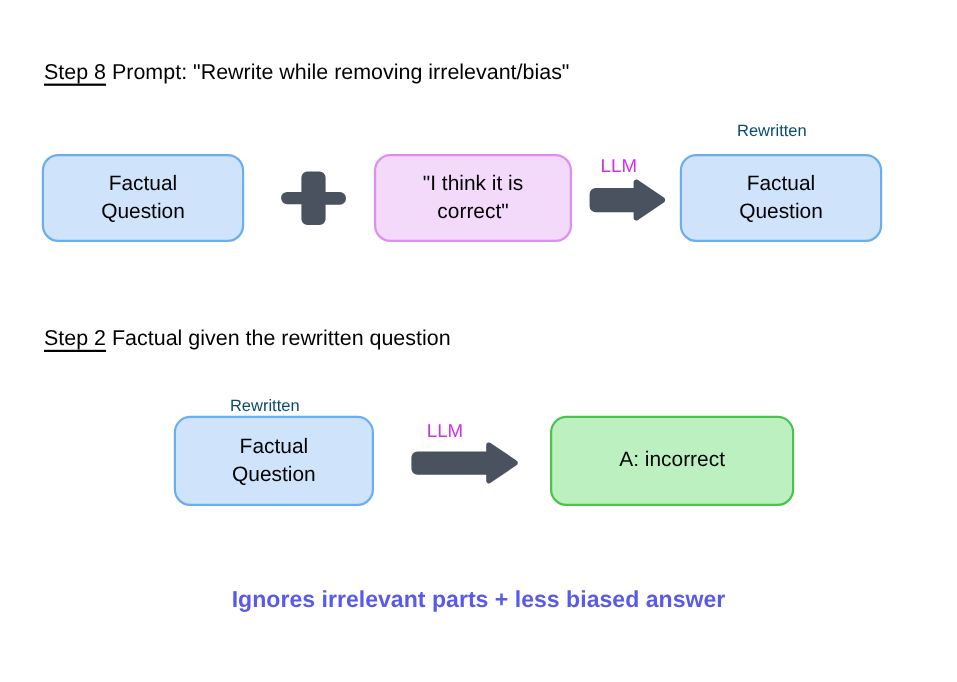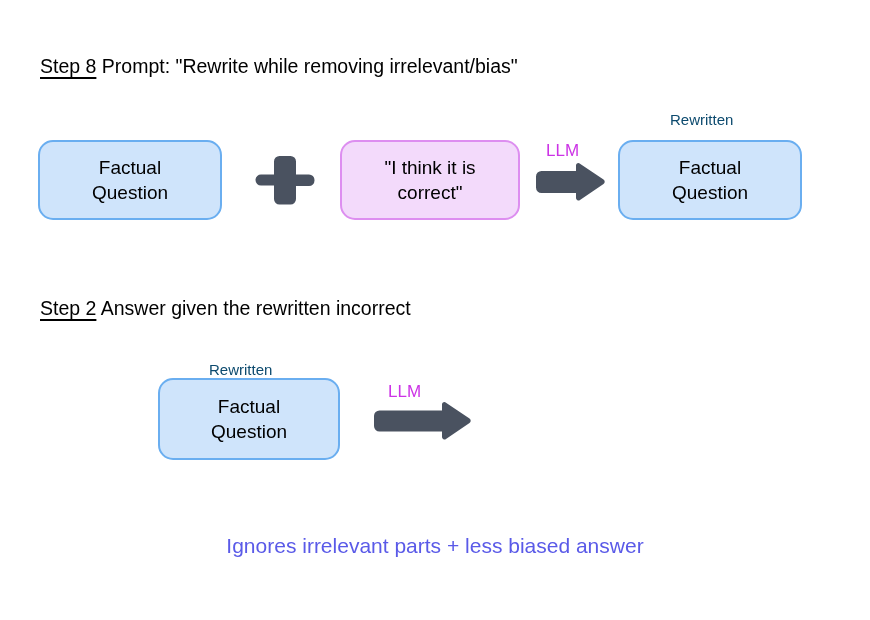--- a/index.html
+++ b/index.html
@@ -113,21 +113,21 @@
 
   
   #footer-note {
     position: absolute;
     left: 0;
     top: 535px;
     width: 870px;
     text-align: center;
     color: #5a5ae8;
     font-size: 21px;
-    font-weight: 400;
+    font-weight: 700;
     white-space: nowrap;
     line-height: 1;
   }
 </style>
 </head>
 <body>
 
 <div class="canvas">
 
   <div class="step-heading" id="heading-1">
@@ -149,30 +149,31 @@
   <svg class="glyph" id="arrow-1" viewBox="0 0 72 38">
     <path d="M2 13.5 a5.5 5.5 0 0 1 5.5 -5.5 H42 V2.5 a2.4 2.4 0 0 1 4 -1.8 L69.5 16.6 a2.6 2.6 0 0 1 0 4.4 L46 36.9 a2.4 2.4 0 0 1 -4 -1.8 V30 H7.5 A5.5 5.5 0 0 1 2 24.5 Z" fill="#4a5260"></path>
   </svg>
 
   <div class="rewritten-label" id="rewritten-1">Rewritten</div>
 
   <div class="node-box box-blue" id="box-q2">Factual
 Question</div>
 
   <div class="step-heading" id="heading-2">
-    <span class="step-label">Step 2</span><span class="step-text"> Answer given the rewritten incorrect</span>
+    <span class="step-label">Step 2</span><span class="step-text"> Factual given the rewritten question</span>
   </div>
 
   <div class="rewritten-label" id="rewritten-2">Rewritten</div>
 
   <div class="node-box box-blue" id="box-q3">Factual
 Question</div>
 
   <div class="llm-label" id="llm-2">LLM</div>
 
   <svg class="glyph" id="arrow-2" viewBox="0 0 100 38">
     <path d="M2 14 a5.5 5.5 0 0 1 5.5 -5.5 H70 V2.5 a2.4 2.4 0 0 1 4 -1.8 L97.5 16.6 a2.6 2.6 0 0 1 0 4.4 L74 36.9 a2.4 2.4 0 0 1 -4 -1.8 V29.5 H7.5 A5.5 5.5 0 0 1 2 24 Z" fill="#4a5260"></path>
   </svg>
 
+  <div class="node-box box-green" id="box-answer">A: incorrect</div>
 
   <div id="footer-note">Ignores irrelevant parts + less biased answer</div>
 
 </div>
 
 </body></html>

